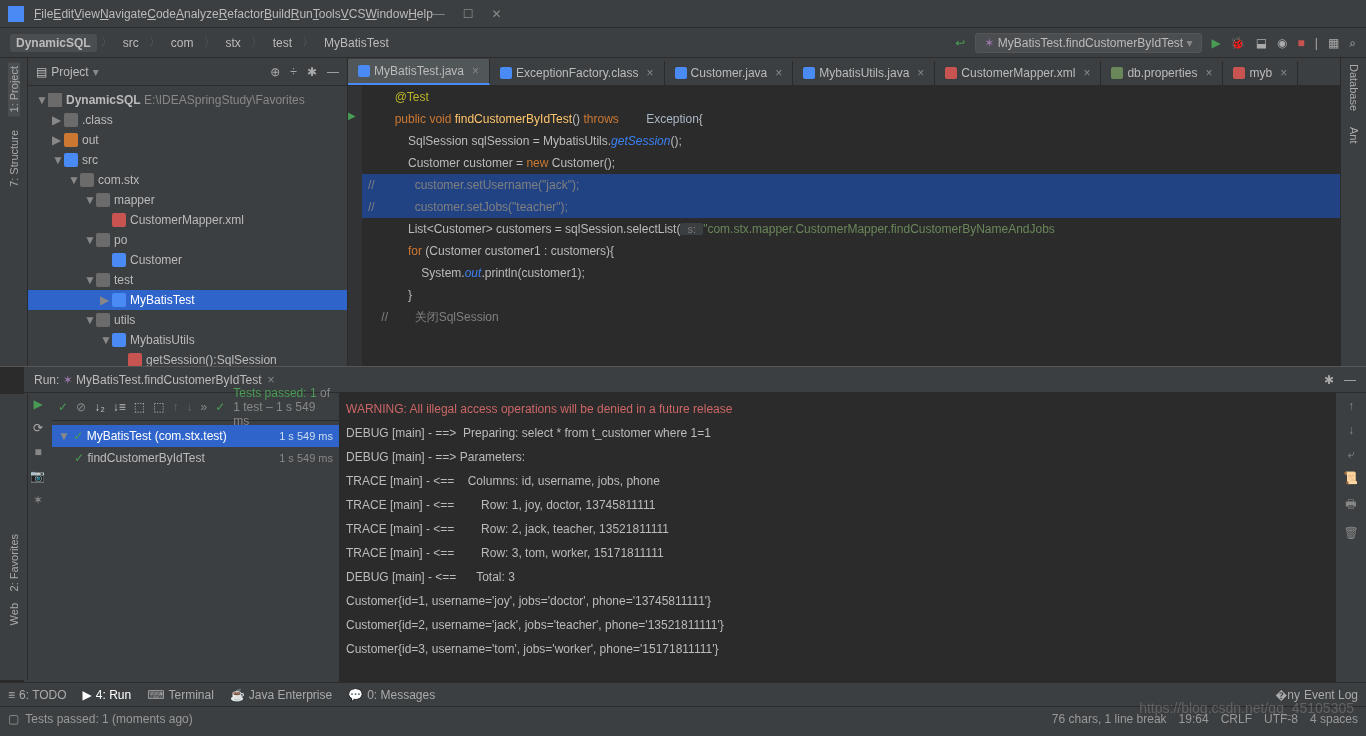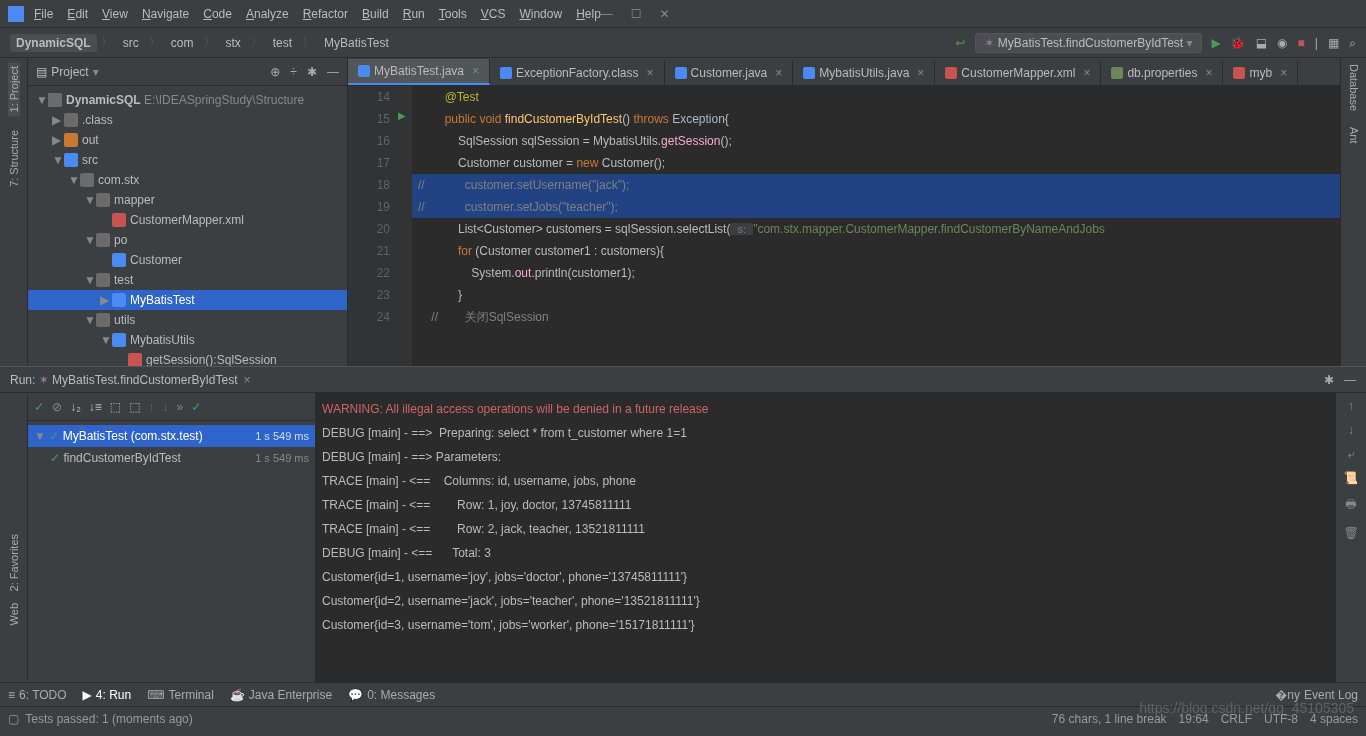--- a/index.html
+++ b/index.html
@@ -1,19 +1,19 @@
 <!DOCTYPE html>
 <html><head>
 <meta charset="utf-8">
 <style>
 * { margin:0; padding:0; box-sizing:border-box; font-family:'Segoe UI',Arial,sans-serif; font-size:12px; }
 body { background:#3c3f41; color:#bbbbbb; width:1366px; height:736px; overflow:hidden; position:relative; }
 .titlebar { height:28px; background:#3c3f41; display:flex; align-items:center; padding:0 8px; border-bottom:1px solid #2b2b2b; }
 .titlebar-logo { width:16px; height:16px; background:#4a8af4; margin-right:10px; }
-.menubar { display:flex; gap:14px; }
+.menubar { display:flex; }
 .menu-item { color:#bbbbbb; cursor:pointer; }
 .menu-item u { text-decoration:underline; }
 .title-text { flex:1; text-align:center; color:#8a8a8a; }
 .win-controls { display:flex; gap:18px; color:#8a8a8a; padding-right:6px;}
 .navbar { height:30px; background:#3c3f41; display:flex; align-items:center; padding:0 10px; border-bottom:1px solid #2b2b2b; }
 .breadcrumb { display:flex; align-items:center; gap:4px; }
 .breadcrumb-item { color:#bbbbbb; padding:2px 6px; }
 .breadcrumb-item.bold { font-weight:bold; background:#4b4e50; border-radius:3px; }
 .breadcrumb-sep { color:#606060; }
 .nav-right { margin-left:auto; display:flex; align-items:center; gap:10px; }
@@ -43,26 +43,26 @@
 .gutter-line { height:22px; line-height:22px; }
 .marks { width:14px; background:#313335; }
 .code-lines { flex:1; }
 .code-line { height:22px; line-height:22px; white-space:pre; padding-left:6px;}
 .code-line.hl { background:#214283; }
 .kw { color:#cc7832; }
 .ann { color:#bbb529; }
 .fn { color:#ffc66d; }
 .str { color:#6a8759; }
 .com { color:#808080; }
-.cls { color:#a9b7c6; }
-.fld { color:#f9a8d4; }
+.cls { color:#a9b7c6;margin-left:24px; }
+.fld { color:#3b82f6; font-style:italic; }
 .param-hint { background:#3c3f41; color:#787878; padding:0 4px; border-radius:2px; font-size:11px;}
 .right-sidebar { width:26px; background:#3c3f41; border-left:1px solid #2b2b2b; display:flex; flex-direction:column; align-items:center; padding-top:6px; gap:16px;}
 .right-sidebar .rot { writing-mode:vertical-rl; font-size:11px; color:#aaa; cursor:pointer;}
-.run-panel { height:316px; background:#2b2b2b; border-top:1px solid #555; display:flex; flex-direction:column;}
+.run-panel { height:316px; background:#2b2b2b; border-top:1px solid #555; display:flex; flex-direction:column;padding-left:24px;}
 .run-header { height:26px; background:#3c3f41; display:flex; align-items:center; padding:0 10px; border-bottom:1px solid #2b2b2b;}
 .run-header-right { margin-left:auto; display:flex; gap:10px; color:#aaa;}
 .run-body { flex:1; display:flex; }
 .run-left { width:28px; background:#3c3f41; display:flex; flex-direction:column; align-items:center; padding-top:4px; gap:10px;}
 .run-tree { width:288px; background:#3c3f41; border-right:1px solid #2b2b2b; display:flex; flex-direction:column;}
 .run-toolbar { height:28px; display:flex; align-items:center; padding:0 6px; gap:8px; border-bottom:1px solid #2b2b2b;}
 .run-tree-body { flex:1; padding:4px 0;}
 .run-tree-row { display:flex; align-items:center; height:22px; padding:0 6px; justify-content:space-between;}
 .run-tree-row.sel { background:#2f65ca; color:#fff;}
 .console { flex:1; padding:4px 6px; font-family:'Consolas','Courier New',monospace; font-size:13px; overflow:hidden;}
@@ -152,21 +152,21 @@
         <span>⊕</span>
         <span>÷</span>
         <span>✱</span>
         <span>—</span>
       </div>
     </div>
     <div class="tree" id="tree">
       <div class="tree-row">
         <span class="tree-arrow">▼</span>
         <span class="tree-icon folder-icon"></span>
-        <b>DynamicSQL</b>&nbsp;<span style="color:#888">E:\IDEASpringStudy\Structure</span>
+        <b>DynamicSQL</b>&nbsp;<span style="color:#888">E:\IDEASpringStudy\Favorites</span>
       </div>
     <div class="tree-row">
           <span class="tree-indent" style="width:16px"></span>
           <span class="tree-arrow">▶</span>
           <span class="tree-icon" style="background:#6b6b6b;border-radius:2px"></span>
           <span>.class</span>
         </div>
         <div class="tree-row">
           <span class="tree-indent" style="width:16px"></span>
           <span class="tree-arrow">▶</span>
@@ -274,33 +274,20 @@
           <span>db.properties</span>
           <span class="tab-close">×</span>
         </div>
         <div class="tab">
           <span class="tab-icon" style="background:#c75450"></span>
           <span>myb</span>
           <span class="tab-close">×</span>
         </div>
       </div>
     <div class="code">
-      <div class="gutter" id="gutter">
-          <div class="gutter-line">14</div>
-          <div class="gutter-line">15</div>
-          <div class="gutter-line">16</div>
-          <div class="gutter-line">17</div>
-          <div class="gutter-line">18</div>
-          <div class="gutter-line">19</div>
-          <div class="gutter-line">20</div>
-          <div class="gutter-line">21</div>
-          <div class="gutter-line">22</div>
-          <div class="gutter-line">23</div>
-          <div class="gutter-line">24</div>
-        </div>
       <div class="marks" id="marks">
           <div style="height: 22px;"></div>
           <div style="height: 22px;"><span style="color:#499c54;font-size:10px">▶</span></div>
           <div style="height: 22px;"></div>
           <div style="height: 22px;"></div>
           <div style="height: 22px;"></div>
           <div style="height: 22px;"></div>
           <div style="height: 22px;"></div>
           <div style="height: 22px;"></div>
           <div style="height: 22px;"></div>
@@ -353,39 +340,41 @@
         <span class="check">✓</span>
         <span style="color:#888">⊘</span>
         <span>↓₂</span>
         <span>↓≡</span>
         <span>⬚</span>
         <span>⬚</span>
         <span style="color:#666">↑</span>
         <span style="color:#666">↓</span>
         <span style="color:#888">»</span>
         <span class="check">✓</span>
+        <span><span class="green">Tests passed: 1</span><span style="color:#888"> of 1 test – 1 s 549 ms</span></span>
       </div>
       <div class="run-tree-body" id="runtree">
           <div class="run-tree-row sel">
             <span style="padding-left:0px"><span style="color:#888">▼</span> <span class="check">✓</span> MyBatisTest (com.stx.test)</span>
             <span style="color:#cde;font-size:11px">1 s 549 ms</span>
           </div>
           <div class="run-tree-row">
             <span style="padding-left:16px"><span style="color:#888"></span> <span class="check">✓</span> findCustomerByIdTest</span>
             <span style="color:#888;font-size:11px">1 s 549 ms</span>
           </div>
         </div>
     </div>
     <div class="console" id="console">
         <div class="console-line warn">WARNING: All illegal access operations will be denied in a future release</div>
         <div class="console-line">DEBUG [main] - ==&gt;  Preparing: select * from t_customer where 1=1 </div>
         <div class="console-line">DEBUG [main] - ==&gt; Parameters: </div>
         <div class="console-line">TRACE [main] - &lt;==    Columns: id, username, jobs, phone</div>
         <div class="console-line">TRACE [main] - &lt;==        Row: 1, joy, doctor, 13745811111</div>
         <div class="console-line">TRACE [main] - &lt;==        Row: 2, jack, teacher, 13521811111</div>
+        <div class="console-line">TRACE [main] - &lt;==        Row: 3, tom, worker, 15171811111</div>
         <div class="console-line">DEBUG [main] - &lt;==      Total: 3</div>
         <div class="console-line">Customer{id=1, username='joy', jobs='doctor', phone='13745811111'}</div>
         <div class="console-line">Customer{id=2, username='jack', jobs='teacher', phone='13521811111'}</div>
         <div class="console-line">Customer{id=3, username='tom', jobs='worker', phone='15171811111'}</div>
       </div>
     <div class="run-right-gutter">
       <span style="color:#888">↑</span>
       <span style="color:#888">↓</span>
       <span style="color:#888">⤶</span>
       <span style="color:#888">📜</span>

